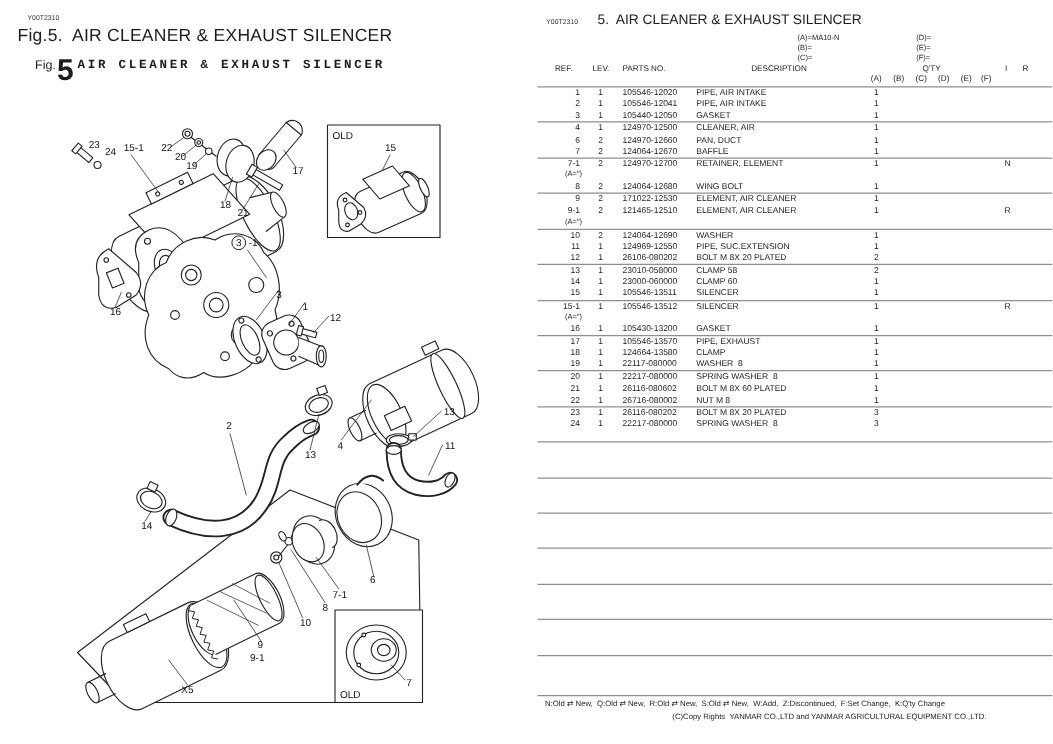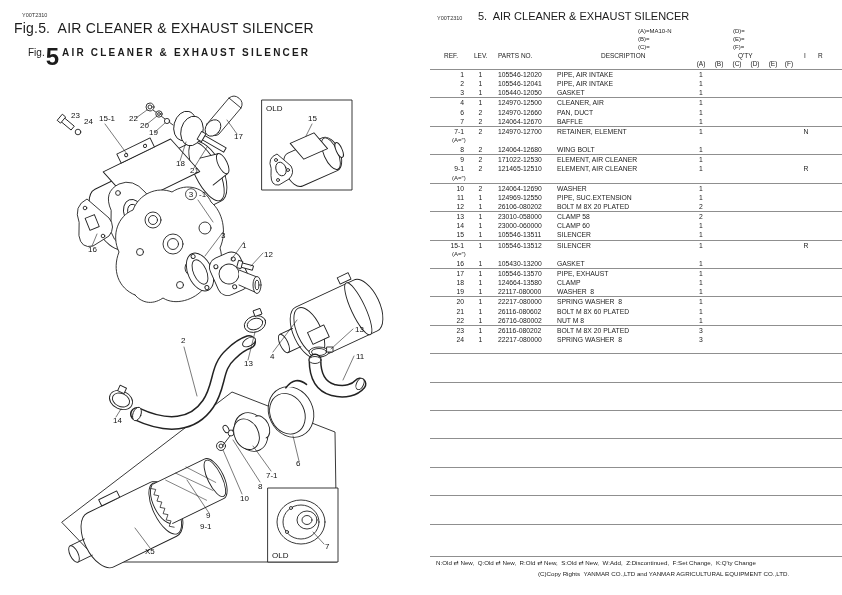--- a/index.html
+++ b/index.html
@@ -7,21 +7,21 @@
   .page { position:relative; width:842px; height:595px; background:#ffffff;
           font-family:"Liberation Sans", sans-serif; color:#1c1c1c; overflow:hidden; }
   .pre { white-space:pre; }
 
   
   .left-code  { position:absolute; left:22px;  top:12px;  font-size:5.5px; color:#333; }
   .left-title { position:absolute; left:14px;  top:20px;  font-size:14px; letter-spacing:.2px; }
   .fig-caption{ position:absolute; left:28px;  top:47px;  display:flex; align-items:flex-start; }
   .fig-prefix { font-size:10px;  padding-bottom:2px; }
   .fig-number { font-size:24px;  font-weight:bold; line-height:.85; padding:0 3px 0 1px; }
-  .fig-title  { font-size:10px;  font-weight:bold; letter-spacing:2.2px; padding-bottom:2px; }
+  .fig-title  { font-size:10px;  font-weight:bold; letter-spacing:2.2px; padding-bottom:2px;font-family:Liberation Mono, monospace; }
   svg.diagram { position:absolute; left:15px; top:80px; }
   svg.diagram text { font-size:8px; fill:#111; font-family:"Liberation Sans",sans-serif; }
 
   
   .right { position:absolute; left:430px; top:0; width:412px; height:494px; }
   .r-code   { position:absolute; left:7px;   top:15px; font-size:5.5px; color:#333; }
   .r-title  { position:absolute; left:48px;  top:10px; font-size:11px; }
   .spec     { position:absolute; font-size:6px; line-height:8px; color:#222; }
   .spec.c1  { left:208px; top:27px; }
   .spec.c2  { left:303px; top:27px; }

